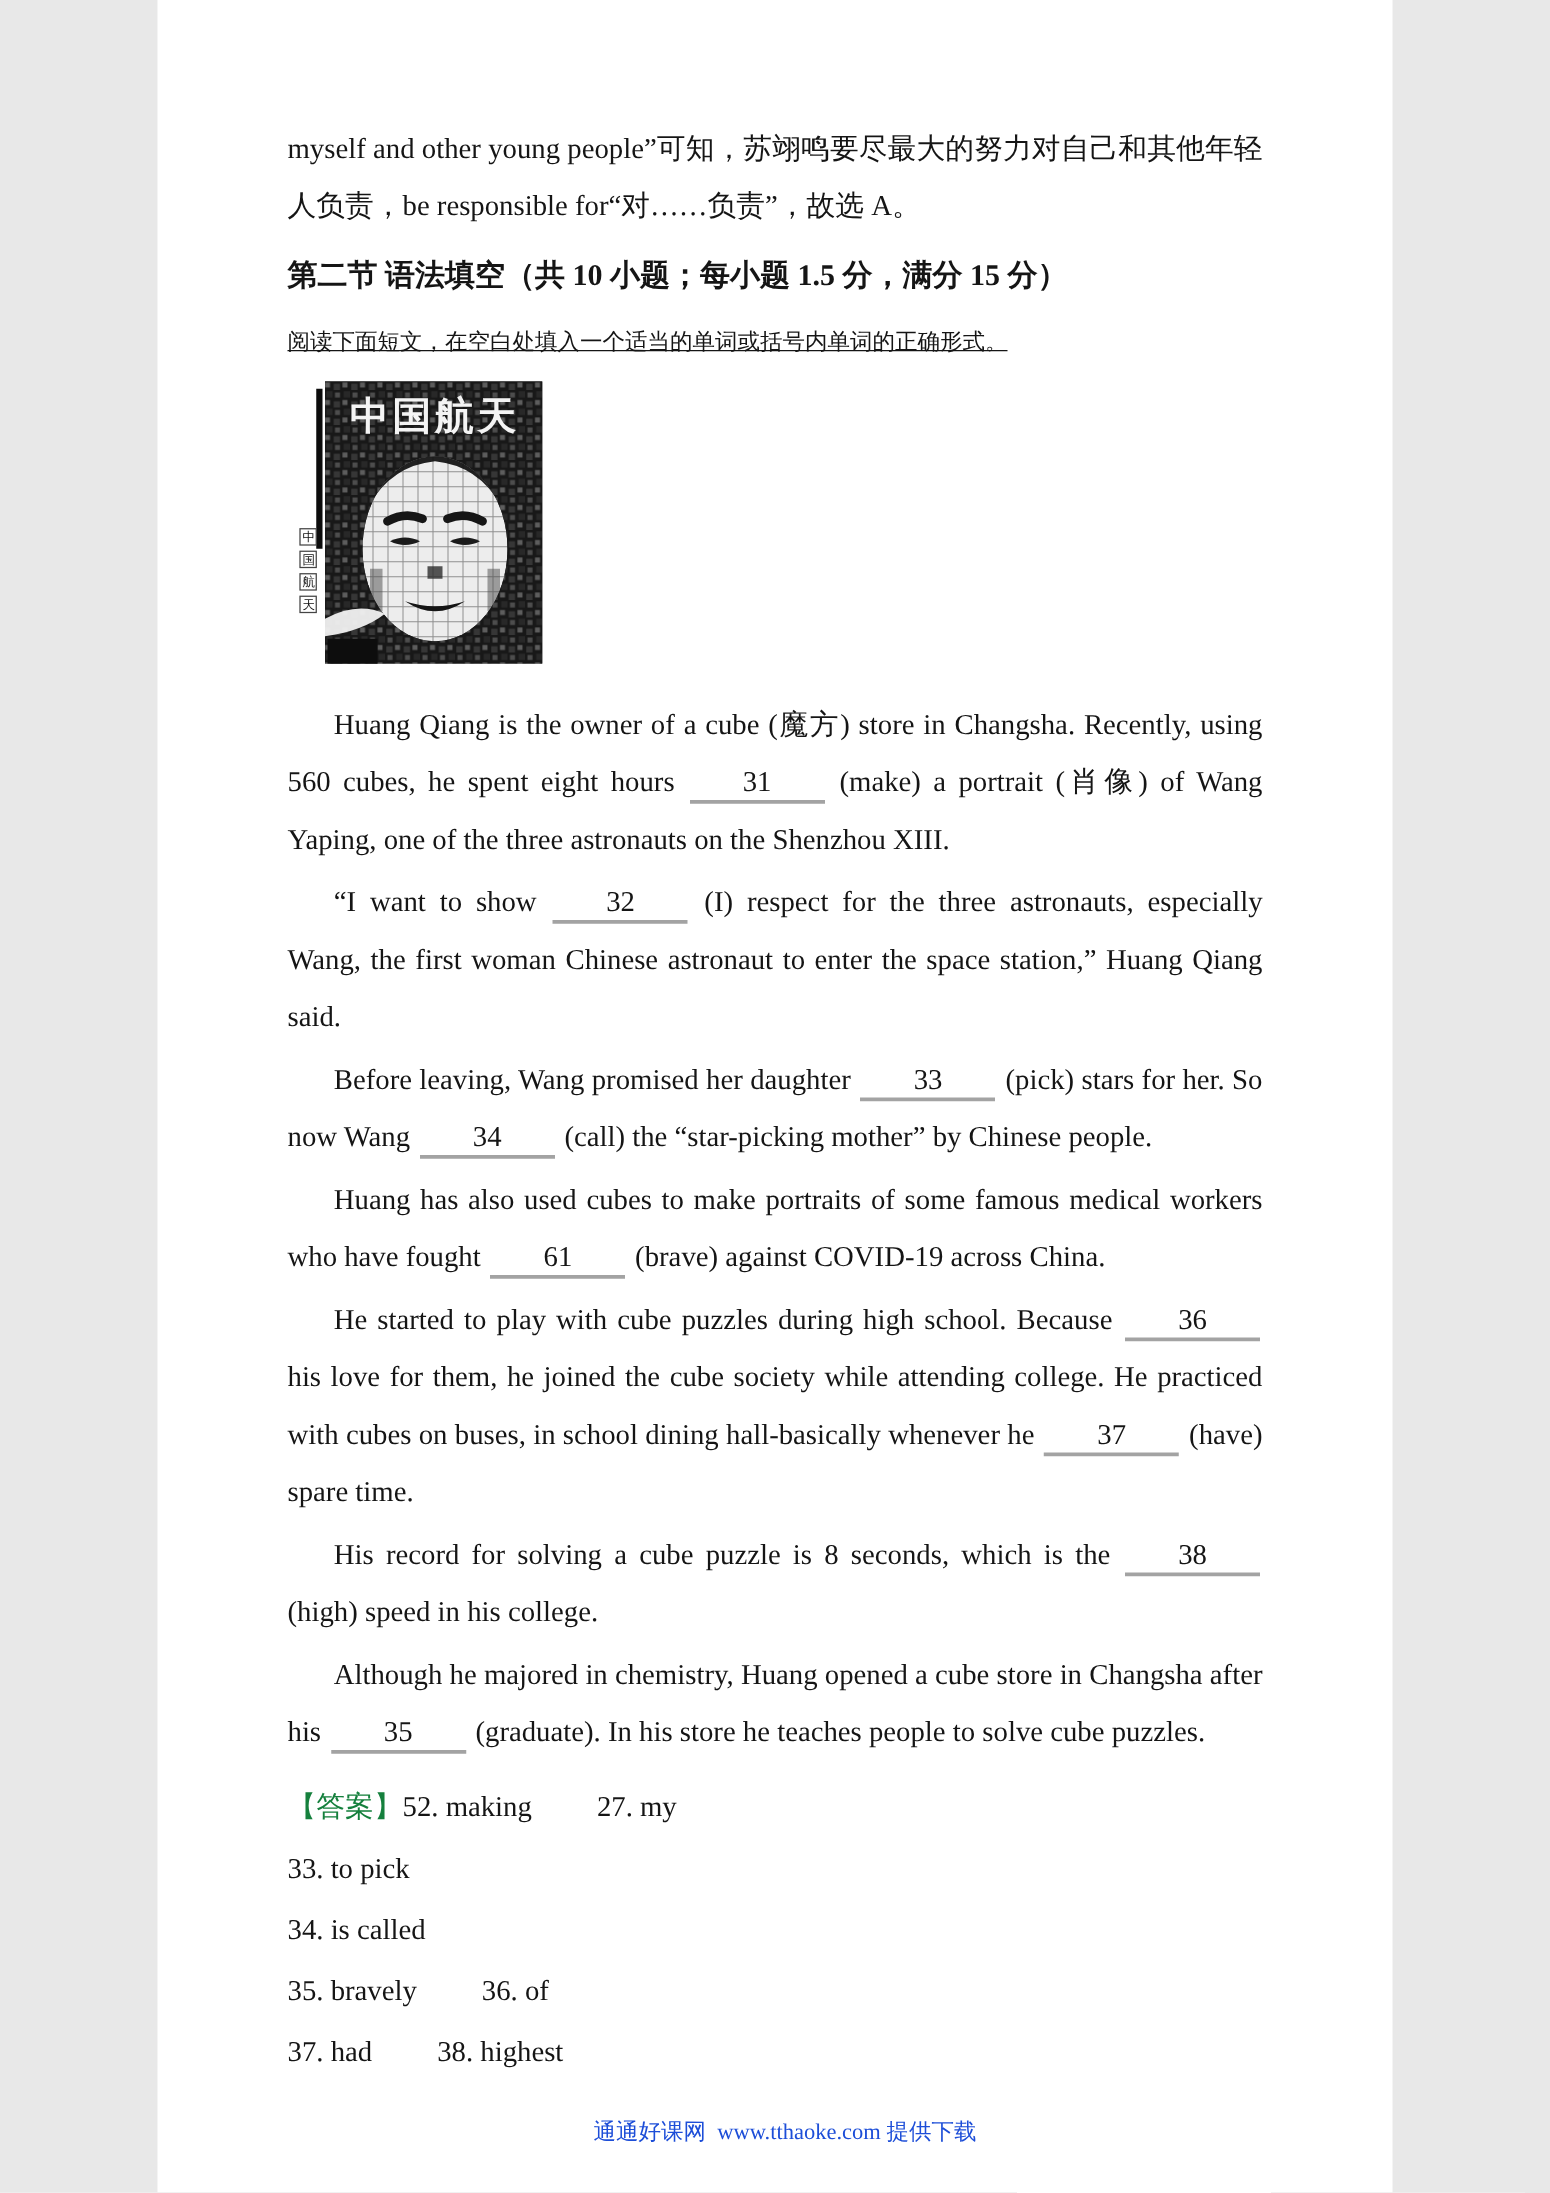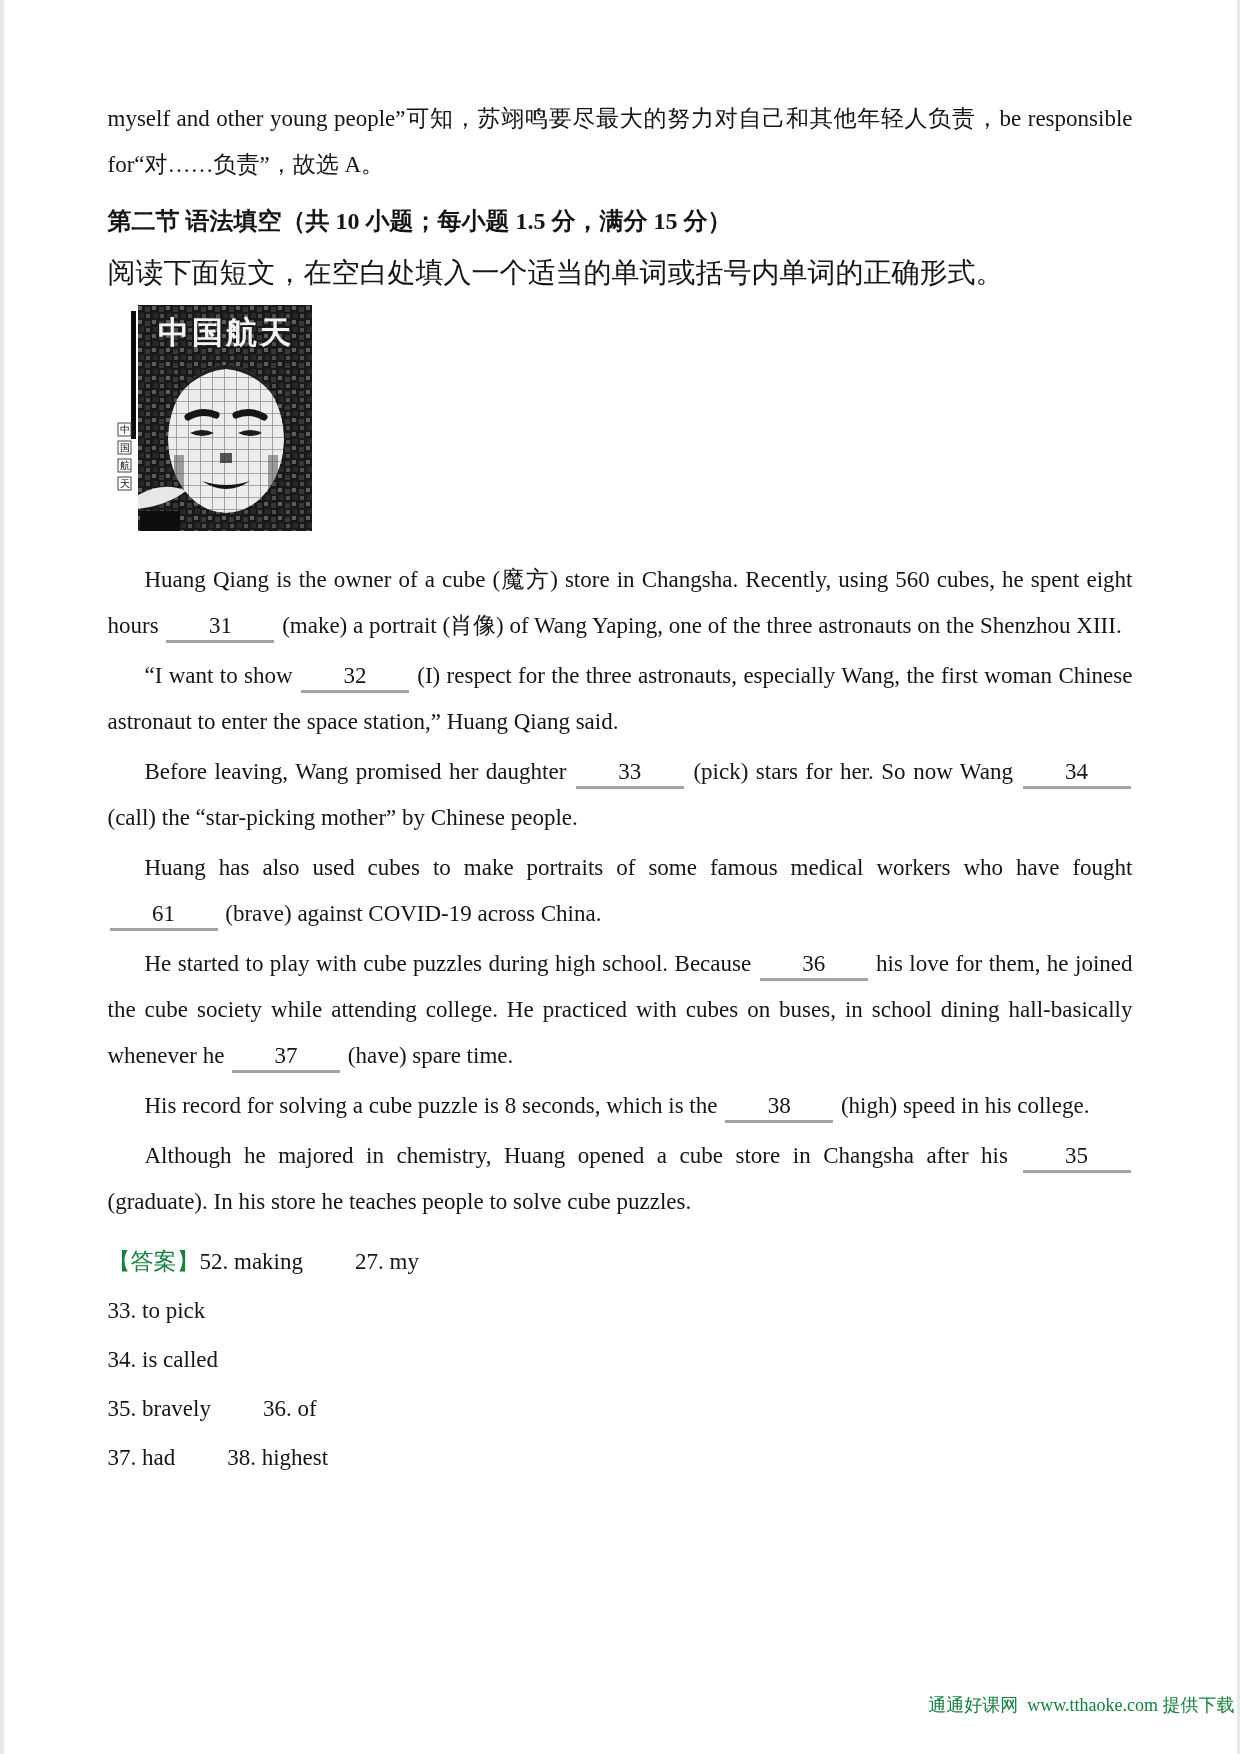--- a/index.html
+++ b/index.html
@@ -1,39 +1,39 @@
 <!DOCTYPE html>
 <html><head>
 <meta charset="utf-8">
 <style>
   html,body { margin:0; padding:0; background:#e8e8e8; }
   .page {
     position:relative;
-    width:1233px; height:1754px;
+    width:988px; height:1754px;
     margin:0 auto;
     background:#ffffff;
     font-family:"Liberation Serif","DejaVu Serif",serif;
     color:#151515;
     box-sizing:border-box;
     padding:96px 104px 0 104px;
     overflow:hidden;
   }
   .explanation {
     margin:0;
     font-size:23px; line-height:46px;
     text-align:justify;
   }
   .section-heading {
     margin:9px 0 0 0;
     font-size:24px; line-height:48px;
     font-weight:bold;
   }
   .instruction {
     margin:5px 0 0 0;
-    font-size:28px; line-height:46px;
+    font-size:18px; line-height:46px;text-decoration:underline;
   }
   .figure {
     margin:9px 0 26px 8px;
     width:196px; height:226px;
     line-height:0;
   }
   .passage p {
     margin:0 0 4px 0;
     font-size:23px; line-height:46px;
     text-align:justify;
@@ -53,22 +53,22 @@
   .answer-line {
     margin:0;
     font-size:23px; line-height:49px;
   }
   .answer-label { font-weight:normal; }
   .answer-item { display:inline-block; margin-right:52px; }
   .answer-item:last-child { margin-right:0; }
   .footer {
     position:absolute;
     left:0; right:2px; bottom:16px;
-    text-align:right;
-    font-size:18px; color:#15803d;
+    text-align:center;
+    font-size:18px; color:#1d4ed8;
     white-space:pre;
   }
 </style>
 </head>
 <body>
 
 <div class="page">
 
   <p class="explanation">myself and other young people”可知，苏翊鸣要尽最大的努力对自己和其他年轻人负责，be responsible for“对……负责”，故选 A。</p>
 

